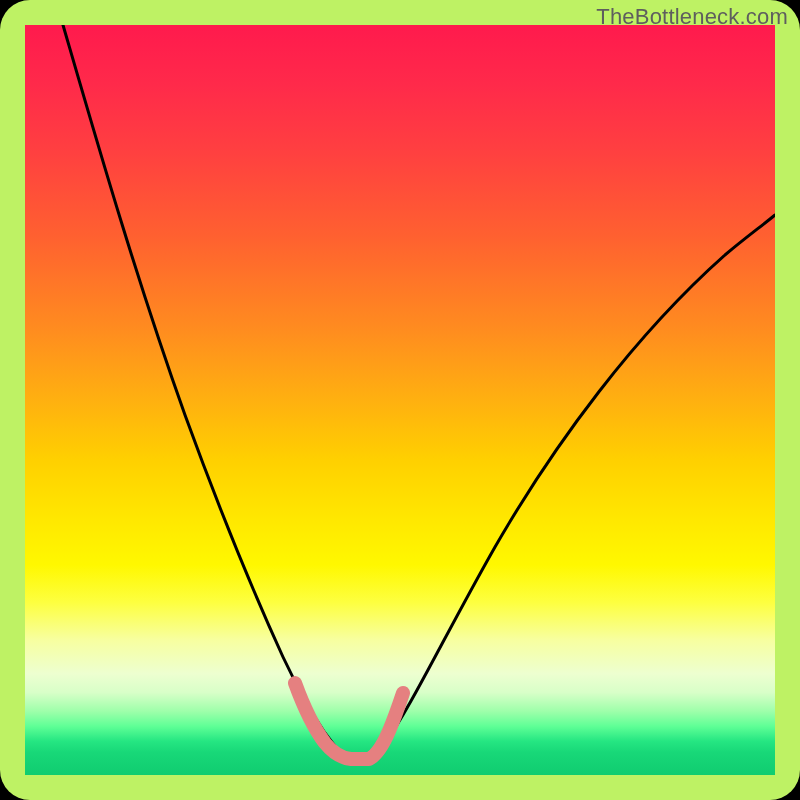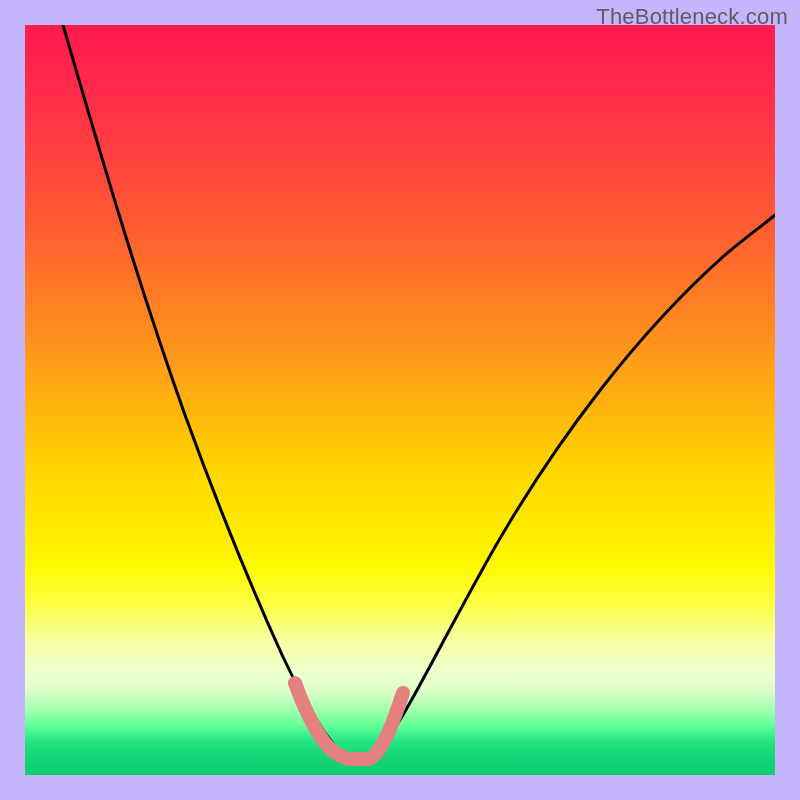--- a/index.html
+++ b/index.html
@@ -10,21 +10,22 @@
     overflow: hidden;
     background: #000;
     font-family: Arial, Helvetica, sans-serif;
   }
   .frame {
     position: absolute;
     top: 0;
     left: 0;
     width: 800px;
     height: 800px;
-    background: #c4b5fd;
+    background: #bef264;
+    border-radius: 30px;
   }
   .plot {
     position: absolute;
     top: 25px;
     left: 25px;
     width: 750px;
     height: 750px;
     background: linear-gradient(to bottom,
       #ff1a4d 0%,
       #ff2a4a 8%,

